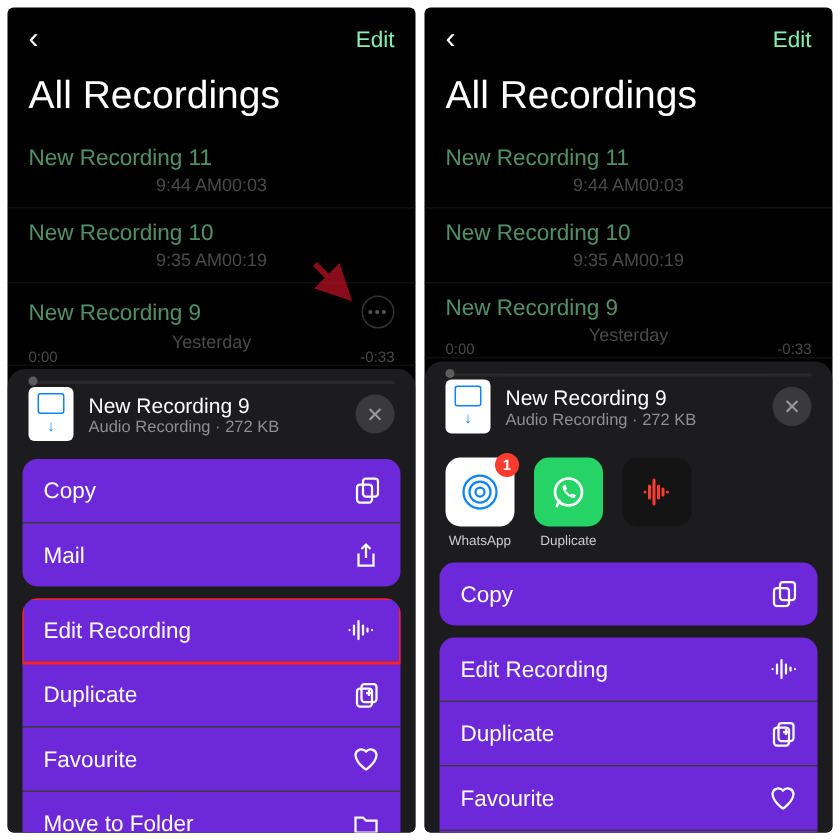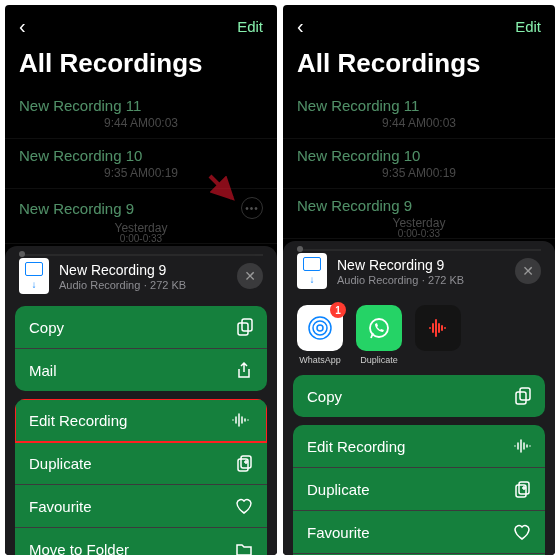--- a/index.html
+++ b/index.html
@@ -1,48 +1,48 @@
 <!DOCTYPE html>
 <html><head>
 <meta charset="utf-8">
 <style>
 *{margin:0;padding:0;box-sizing:border-box;font-family:-apple-system,Helvetica,Arial,sans-serif}
 body{background:#fff;width:560px;height:560px;display:flex;padding:5px;gap:6px}
 .phone{flex:1;background:#000;border-radius:4px;overflow:hidden;position:relative;display:flex;flex-direction:column;height:550px}
 .nav{display:flex;justify-content:space-between;align-items:center;padding:10px 14px 4px}
 .back{color:#fff;font-size:20px}
 .edit{color:#86efac;font-size:15px;font-weight:400}
-.title{color:#fff;font-size:26px;font-weight:700;padding:6px 14px 10px}
+.title{color:#fff;font-size:26px;font-weight:400;padding:6px 14px 10px}
 .row{padding:8px 14px 8px;border-bottom:1px solid #1a1a1a}
 .row-top{display:flex;justify-content:space-between;align-items:center}
 .rname{color:#86efac;font-size:15px;font-weight:500}
 .rmeta{display:flex;justify-content:center;color:#7a7a7a;font-size:12px;margin-top:2px}
 .more{width:22px;height:22px;border-radius:50%;border:1px solid #555;color:#888;display:flex;align-items:center;justify-content:center;font-size:10px;letter-spacing:1px;position:relative}
 .arrow{position:absolute;left:-36px;top:-26px;width:32px;height:32px}
 .arrow svg{width:100%;height:100%}
 .dim{opacity:.6}
 .scrub{height:28px;position:relative;margin:2px 14px 0}
 .track{height:2px;background:#333;position:absolute;top:8px;left:0;right:0}
 .knob{width:6px;height:6px;background:#888;border-radius:50%;position:absolute;top:5px;left:0}
-.times{display:flex;justify-content:center;color:#7a7a7a;font-size:10px;position:absolute;bottom:2px;left:0;right:0}
+.times{display:flex;justify-content:space-between;color:#7a7a7a;font-size:10px;position:absolute;bottom:2px;left:0;right:0}
 .sheet{background:#1c1c1e;border-top-left-radius:12px;border-top-right-radius:12px;margin-top:auto;padding:10px 10px 0}
 .sheet-head{display:flex;align-items:center;gap:10px;padding:2px 4px 12px}
 .ficon{width:30px;height:36px;background:#fff;border-radius:4px;display:flex;align-items:center;justify-content:center;font-size:9px;color:#0a84ff;position:relative}
 .ficon::before{content:"";position:absolute;top:4px;width:16px;height:12px;border:1.5px solid #0a84ff;border-radius:2px}
 .ficon::after{content:"↓";position:absolute;bottom:4px;color:#0a84ff;font-weight:bold;font-size:10px}
 .finfo{flex:1}
 .fname{color:#fff;font-size:14px;font-weight:500}
 .fmeta{color:#8e8e93;font-size:11px;margin-top:1px}
 .close{width:26px;height:26px;border-radius:50%;background:#3a3a3c;color:#9a9a9a;display:flex;align-items:center;justify-content:center;font-size:14px}
 .apps{display:flex;gap:13px;padding:4px 4px 10px;overflow:hidden}
 .app{display:flex;flex-direction:column;align-items:center;gap:4px;width:46px}
 .app-icon{width:46px;height:46px;border-radius:10px;display:flex;align-items:center;justify-content:center;position:relative}
 .app-label{color:#ccc;font-size:9px;white-space:nowrap}
 .badge{position:absolute;top:-3px;right:-3px;background:#ff3b30;color:#fff;border-radius:50%;width:16px;height:16px;display:flex;align-items:center;justify-content:center;font-size:10px;font-weight:600}
-.menu{background:#15803d;border-radius:10px;overflow:hidden;margin-bottom:8px}
+.menu{background:#6d28d9;border-radius:10px;overflow:hidden;margin-bottom:8px}
 .item{display:flex;justify-content:space-between;align-items:center;padding:12px 14px;border-bottom:.5px solid #3a3a3c;color:#fff;font-size:15px}
 .item:last-child{border-bottom:none}
 .item svg{width:18px;height:18px;fill:none;stroke:#fff;stroke-width:1.5}
 .highlight{outline:2px solid #ff2020;outline-offset:-1px;padding-right:18px}
 .airdrop{background:#fff}
 .msg{background:linear-gradient(#5ef777,#09c719)}
 .mail{background:linear-gradient(#1f9bff,#0a6cff)}
 .wa{background:#25d366}
 .voice{background:#141414}
 </style>

